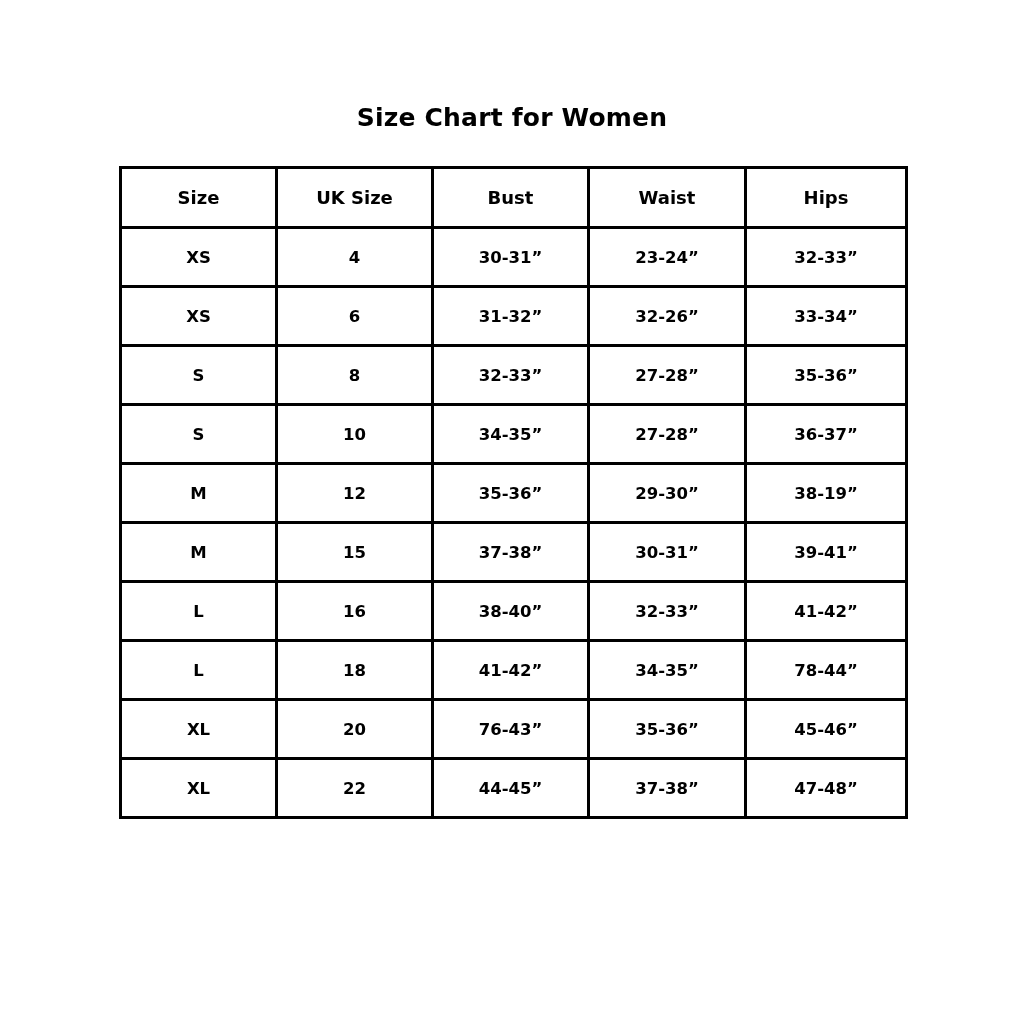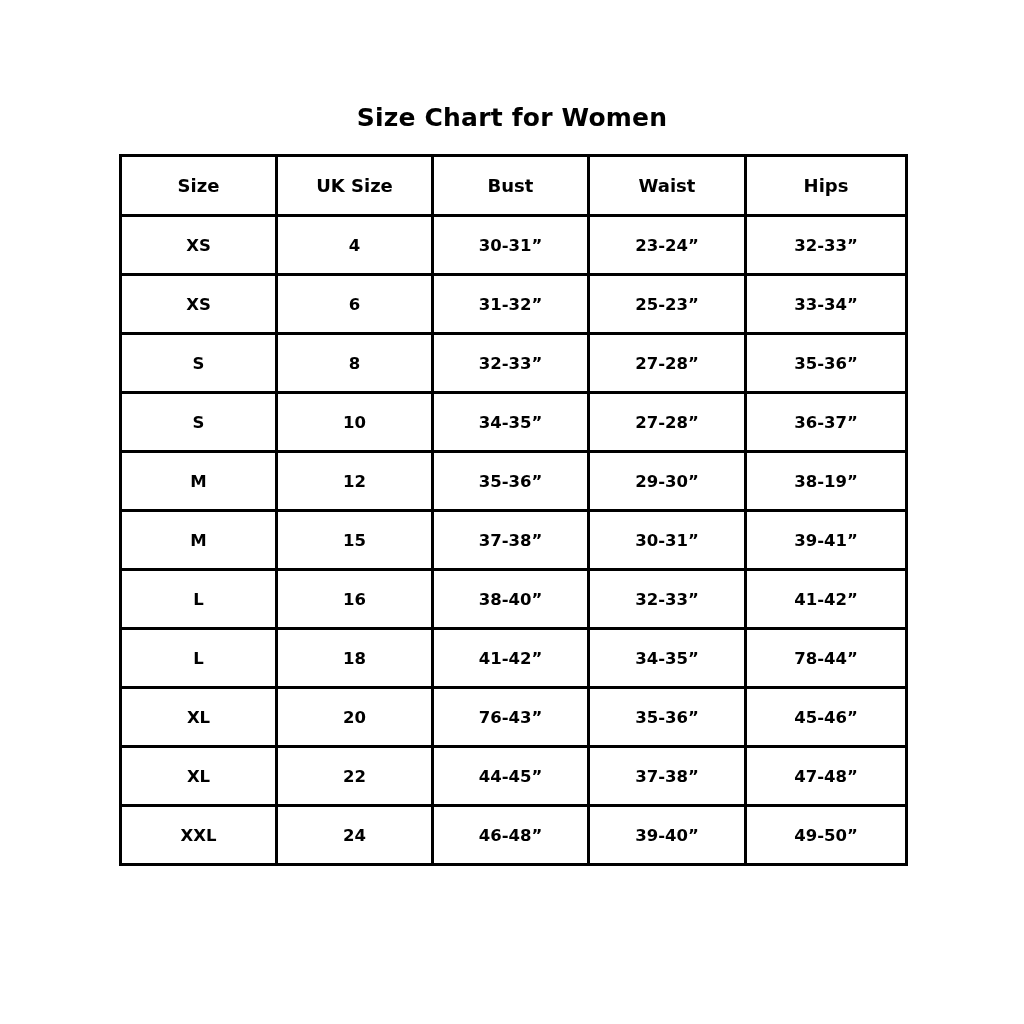--- a/index.html
+++ b/index.html
@@ -25,21 +25,21 @@
     top: 103px;
     left: 0;
     width: 1024px;
     text-align: center;
     font-size: 25px;
     font-weight: bold;
     letter-spacing: 0.2px;
   }
   .table-wrap {
     position: absolute;
-    top: 154px;
+    top: 166px;
     left: 119px;
     width: 786px;
   }
   table.size-table {
     border-collapse: collapse;
     width: 786px;
     table-layout: fixed;
   }
   table.size-table th,
   table.size-table td {
@@ -93,21 +93,21 @@
             <td>XS</td>
             <td>4</td>
             <td>30-31”</td>
             <td>23-24”</td>
             <td>32-33”</td>
           </tr>
           <tr>
             <td>XS</td>
             <td>6</td>
             <td>31-32”</td>
-            <td>25-23”</td>
+            <td>32-26”</td>
             <td>33-34”</td>
           </tr>
           <tr>
             <td>S</td>
             <td>8</td>
             <td>32-33”</td>
             <td>27-28”</td>
             <td>35-36”</td>
           </tr>
           <tr>
@@ -152,24 +152,17 @@
             <td>35-36”</td>
             <td>45-46”</td>
           </tr>
           <tr>
             <td>XL</td>
             <td>22</td>
             <td>44-45”</td>
             <td>37-38”</td>
             <td>47-48”</td>
           </tr>
-          <tr>
-            <td>XXL</td>
-            <td>24</td>
-            <td>46-48”</td>
-            <td>39-40”</td>
-            <td>49-50”</td>
-          </tr>
         </tbody>
     </table>
   </div>
 
 </div>
 
 </body></html>

